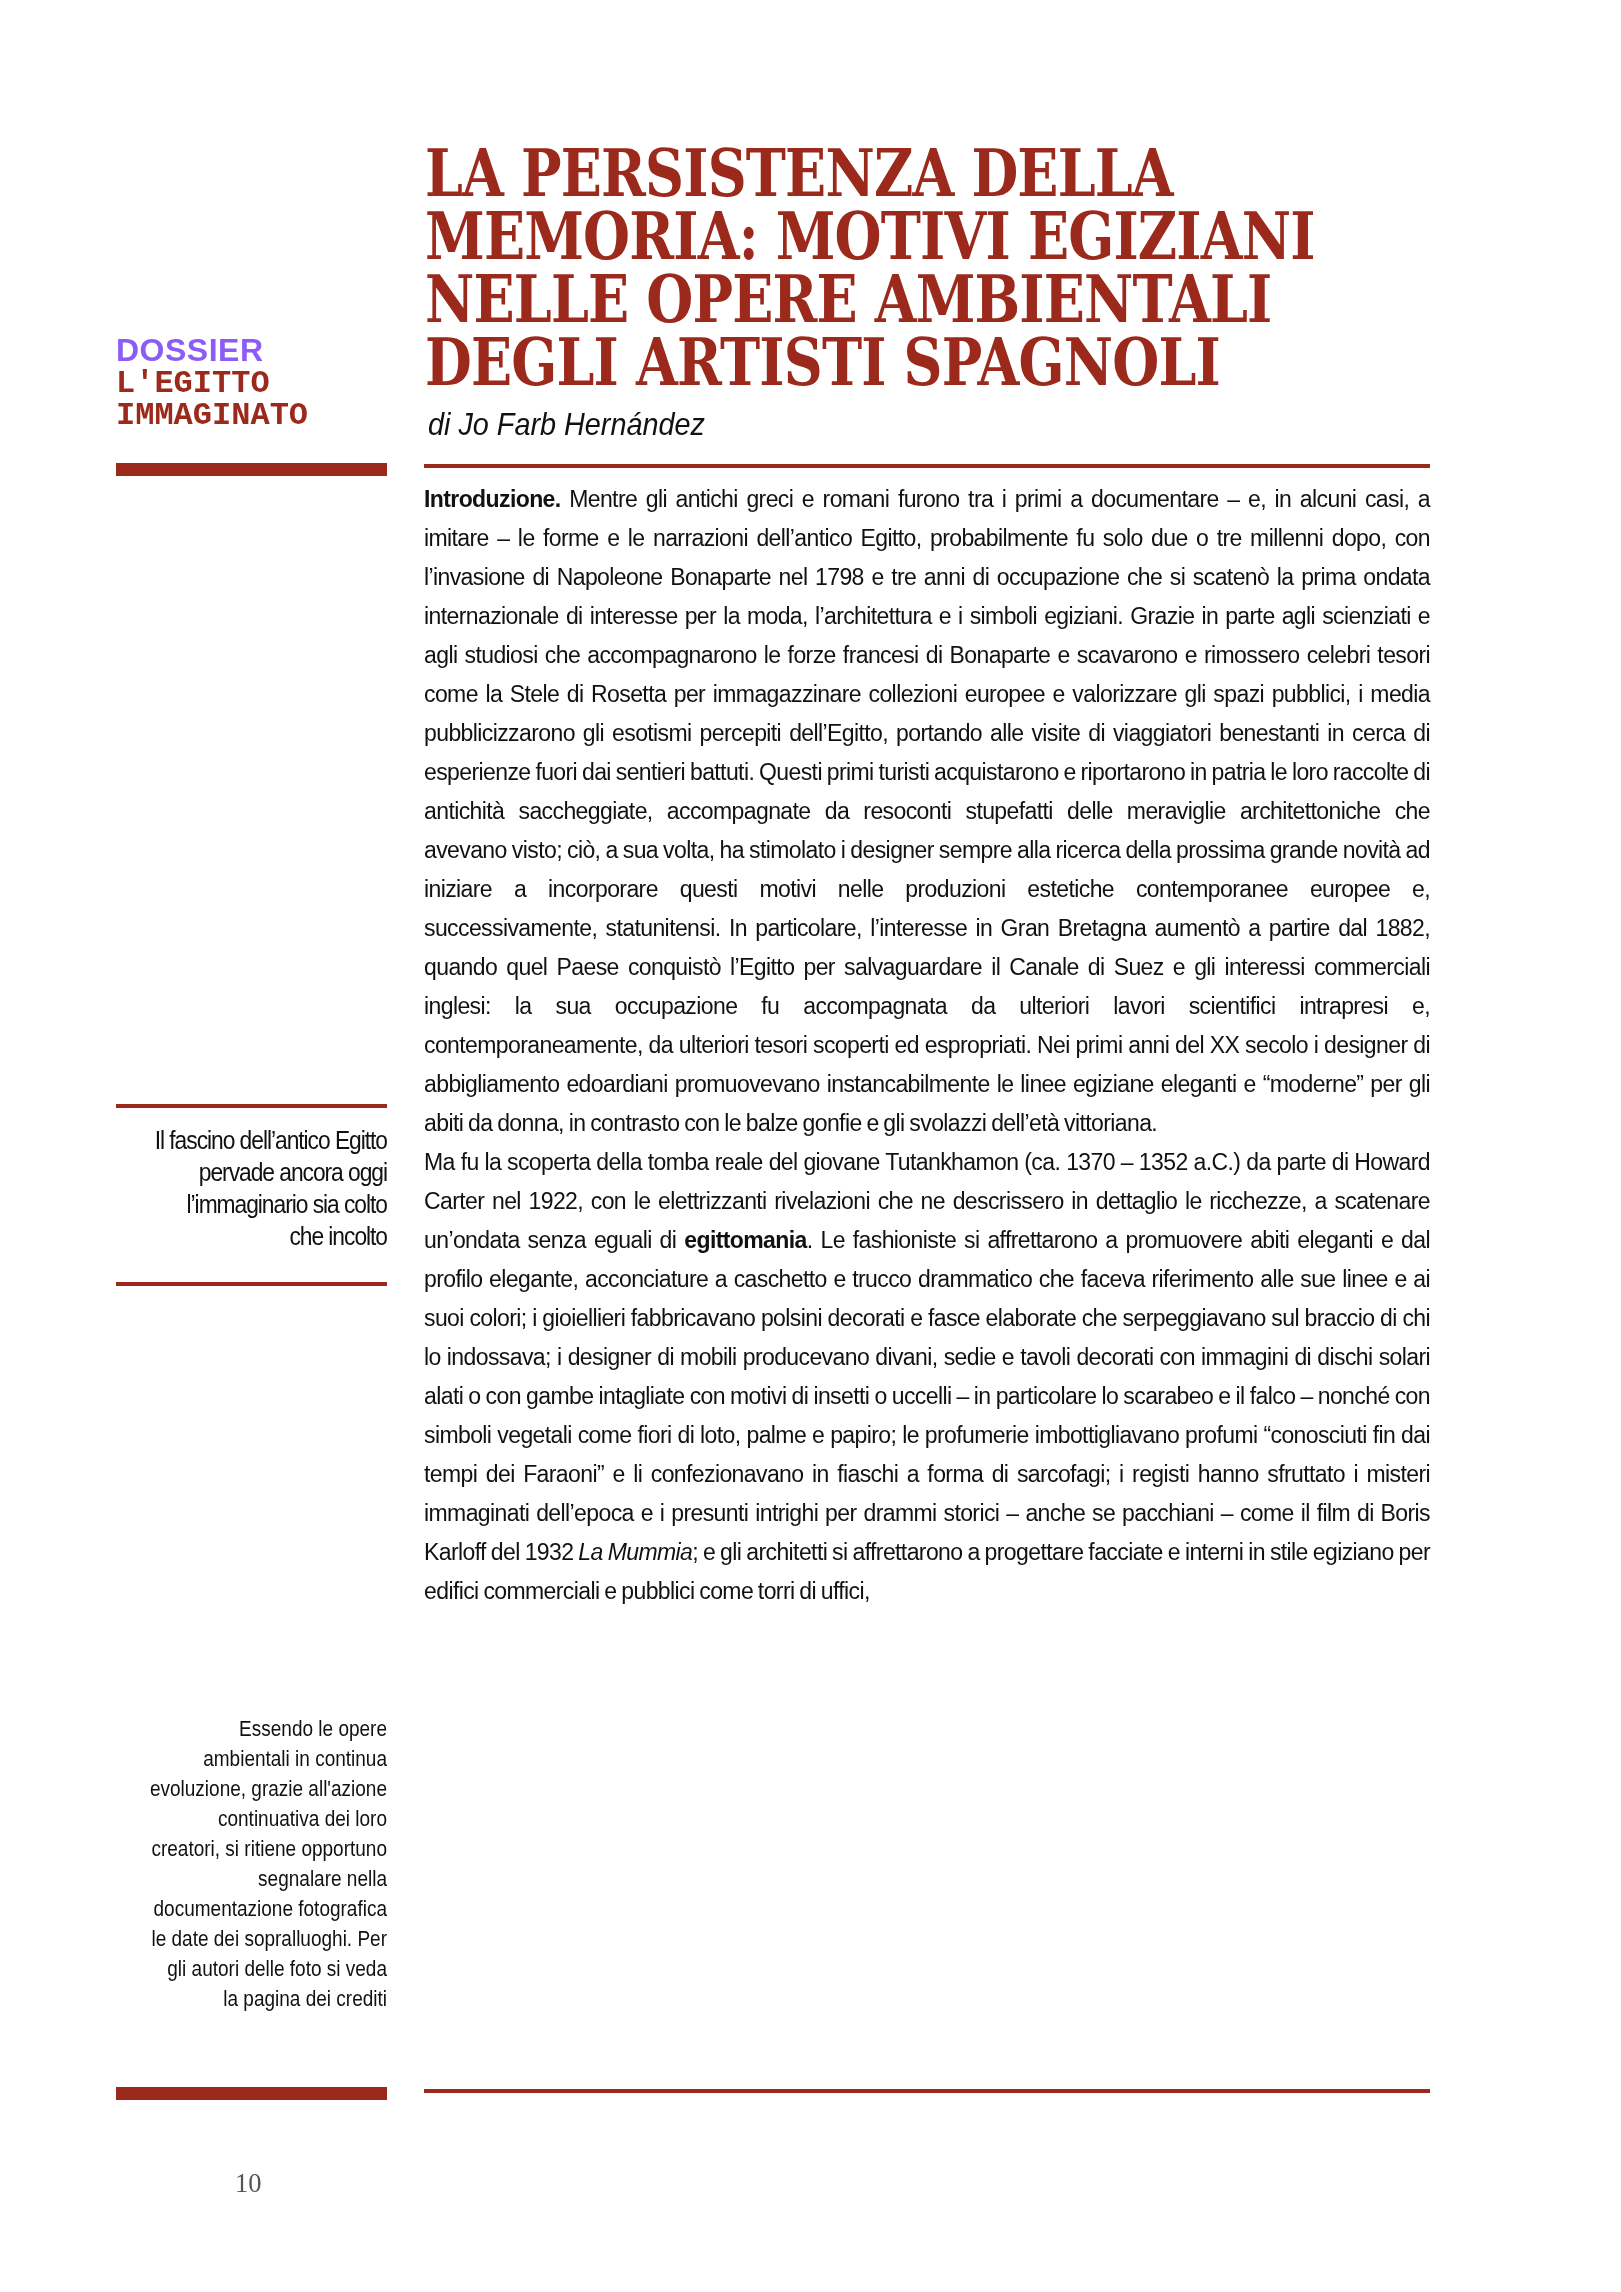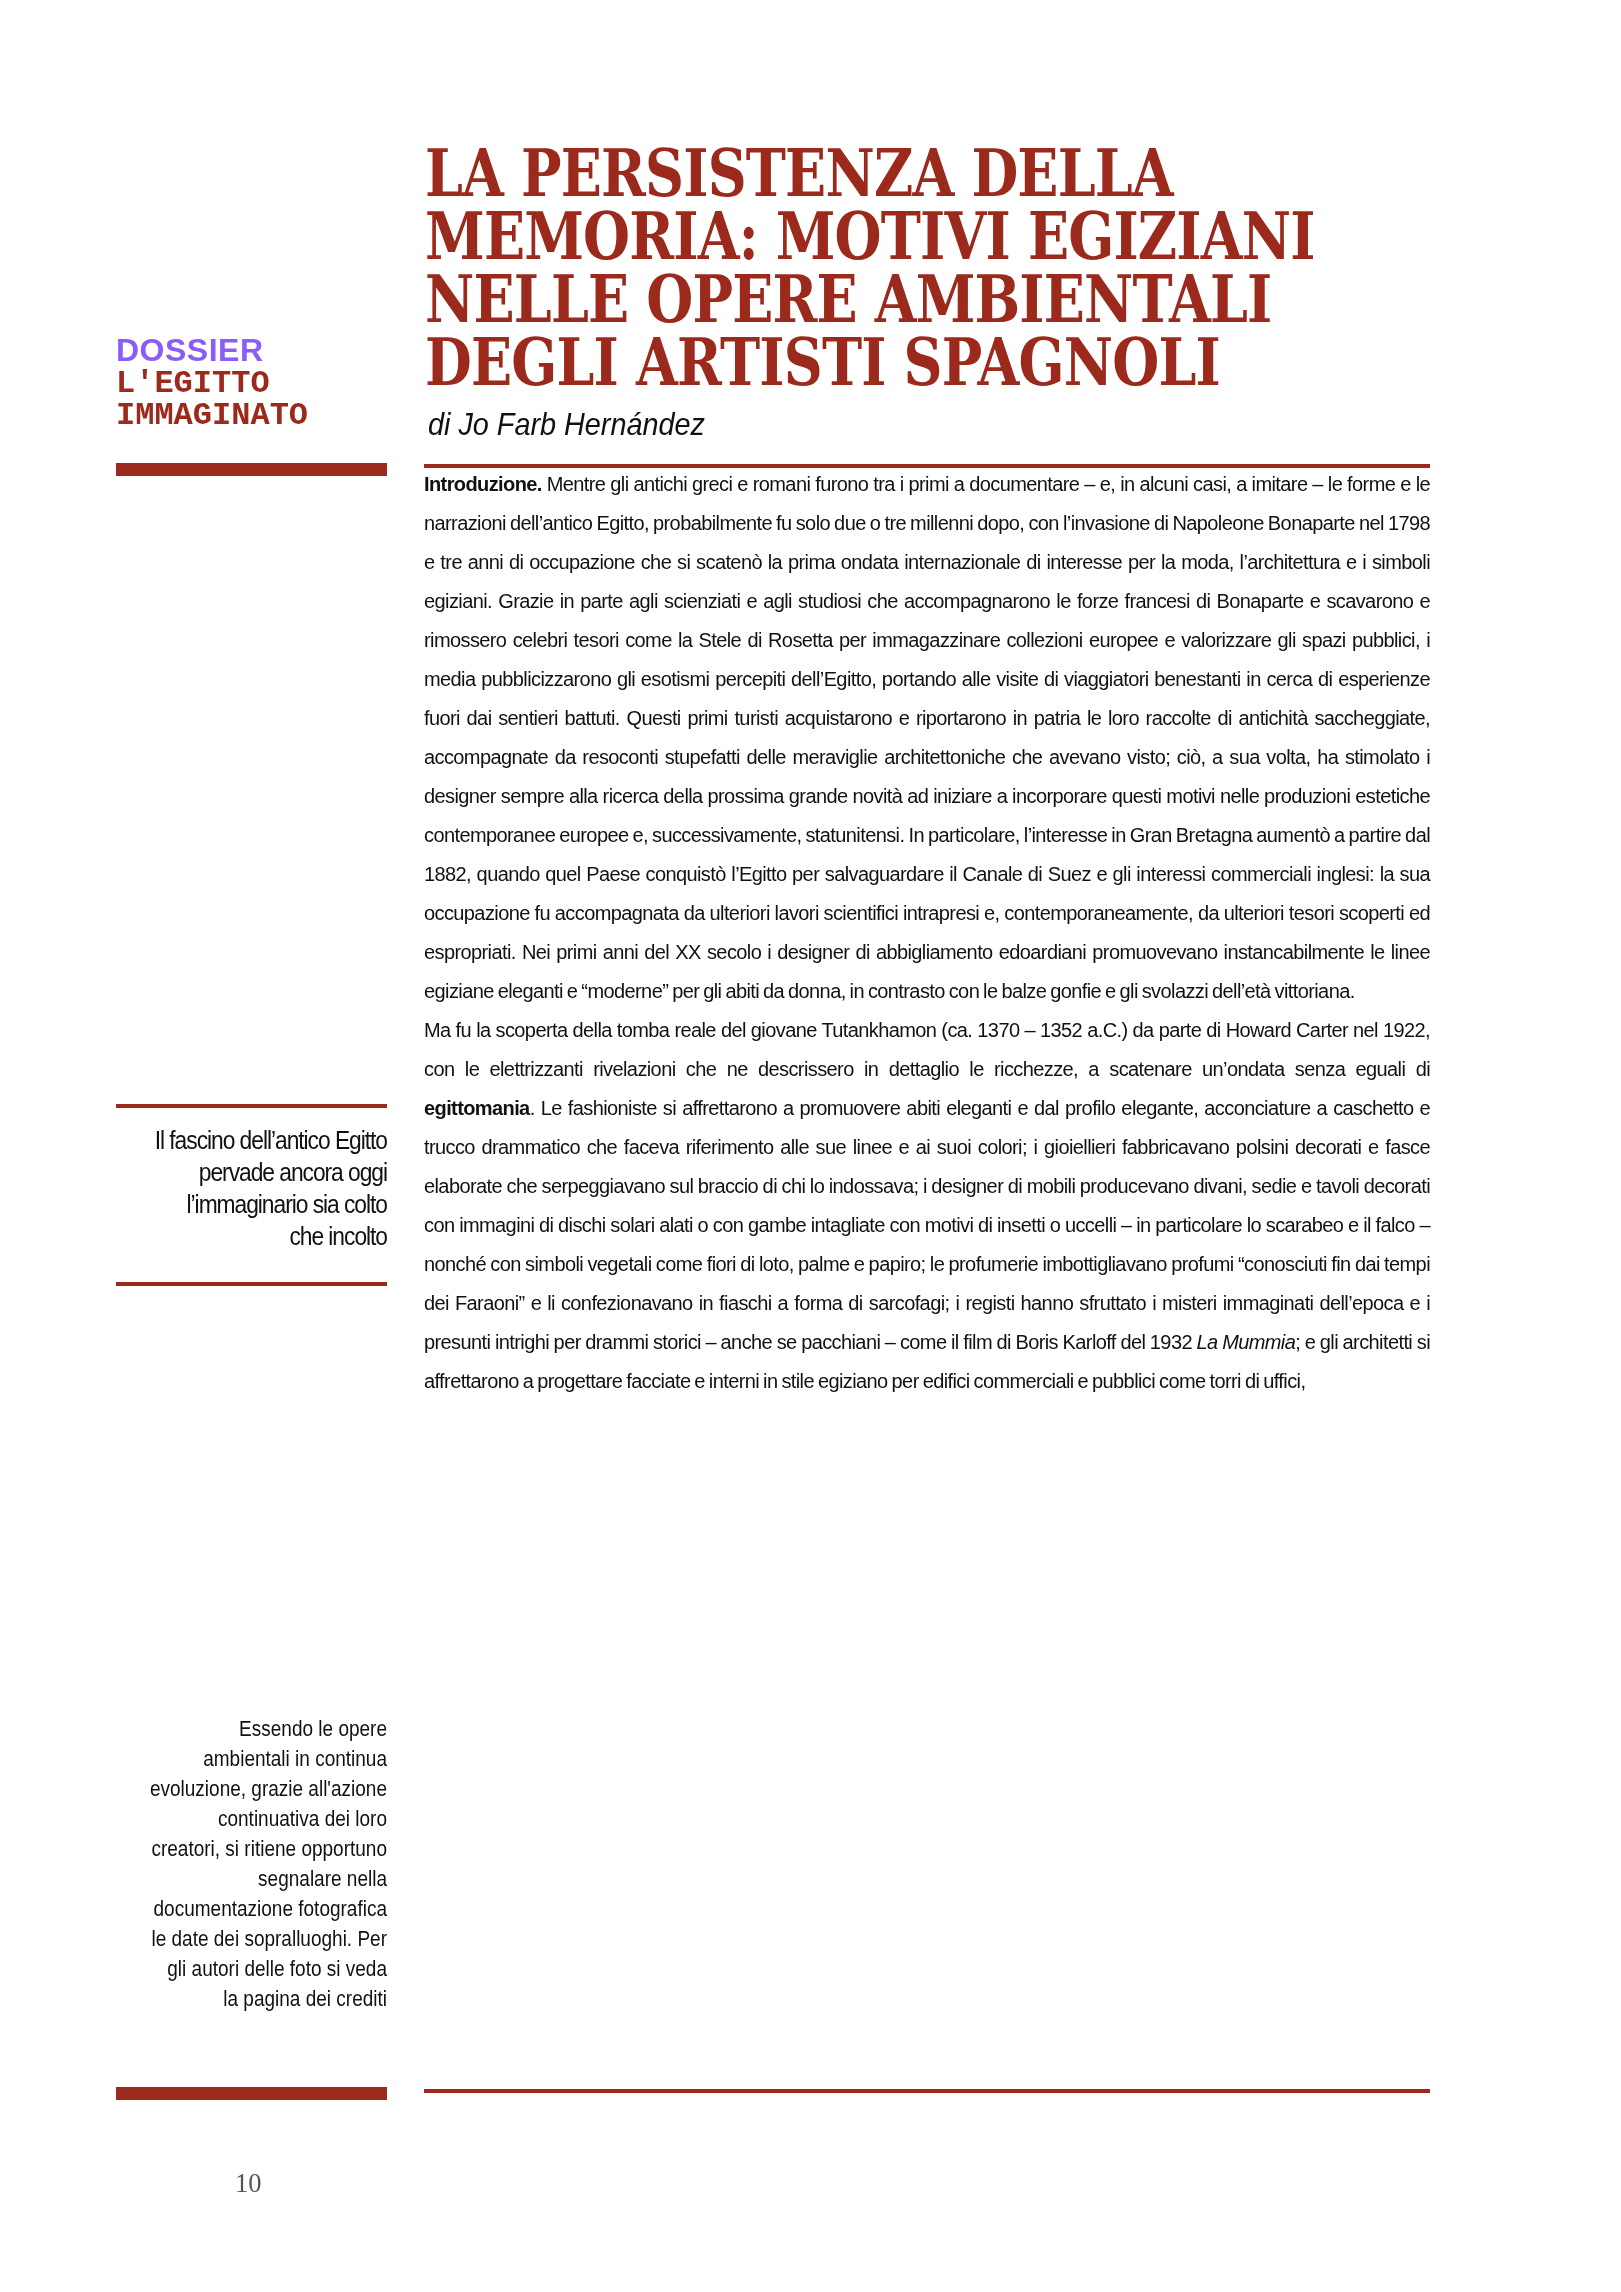--- a/index.html
+++ b/index.html
@@ -13,21 +13,21 @@
   .bar-thin { position: absolute; left: 116px; width: 271px; height: 3.9px; background: #9b2a1c; }
   .pullquote { position: absolute; left: 116px; width: 271px; text-align: right; font-family: "Liberation Sans", sans-serif; font-size: 26.5px; line-height: 32px; letter-spacing: -1.2px; transform: scaleX(0.86); transform-origin: right top; color: #111; }
   .note { position: absolute; left: 116px; width: 271px; text-align: right; font-family: "Liberation Sans", sans-serif; font-size: 21.6px; line-height: 30px; color: #111; transform: scaleX(0.88); transform-origin: right top; }
   .page-number { position: absolute; left: 235px; top: 2168px; font-family: Liberation Serif, serif; font-size: 26.5px; color: #555; }
 
   
   .title { position: absolute; left: 425px; top: 142px; width: 1059px; margin: 0; font-family: "DejaVu Serif", serif; font-weight: bold; color: #9b2a1c; font-size: 65px; line-height: 63px; letter-spacing: -1px; transform: scaleX(0.83); transform-origin: left top; white-space: nowrap; }
   .title span { display: block; }
   .author { position: absolute; left: 428px; top: 406px; font-family: "Liberation Sans", sans-serif; font-style: italic; font-size: 32px; color: #111; transform: scaleX(0.9); transform-origin: left top; }
   .rule-main { position: absolute; left: 424px; width: 1006px; height: 3.9px; background: #9b2a1c; }
-  .body-text { position: absolute; left: 424px; top: 465px; width: 1006px; font-family: "Liberation Sans", sans-serif; font-size: 20px; line-height: 39px; text-align: justify; color: #111; }
+  .body-text { position: absolute; left: 424px; top: 480px; width: 1006px; font-family: "Liberation Sans", sans-serif; font-size: 23px; line-height: 39px; text-align: justify; color: #111; }
   .body-text p { margin: 0; }
   .body-text b { font-weight: bold; }
   .body-text i { }
   .narrow { letter-spacing: -0.6px; word-spacing: -1px; }
 </style>
 </head>
 <body>
 
 <div class="sidebar">
   <div class="dossier-label">DOSSIER</div>

